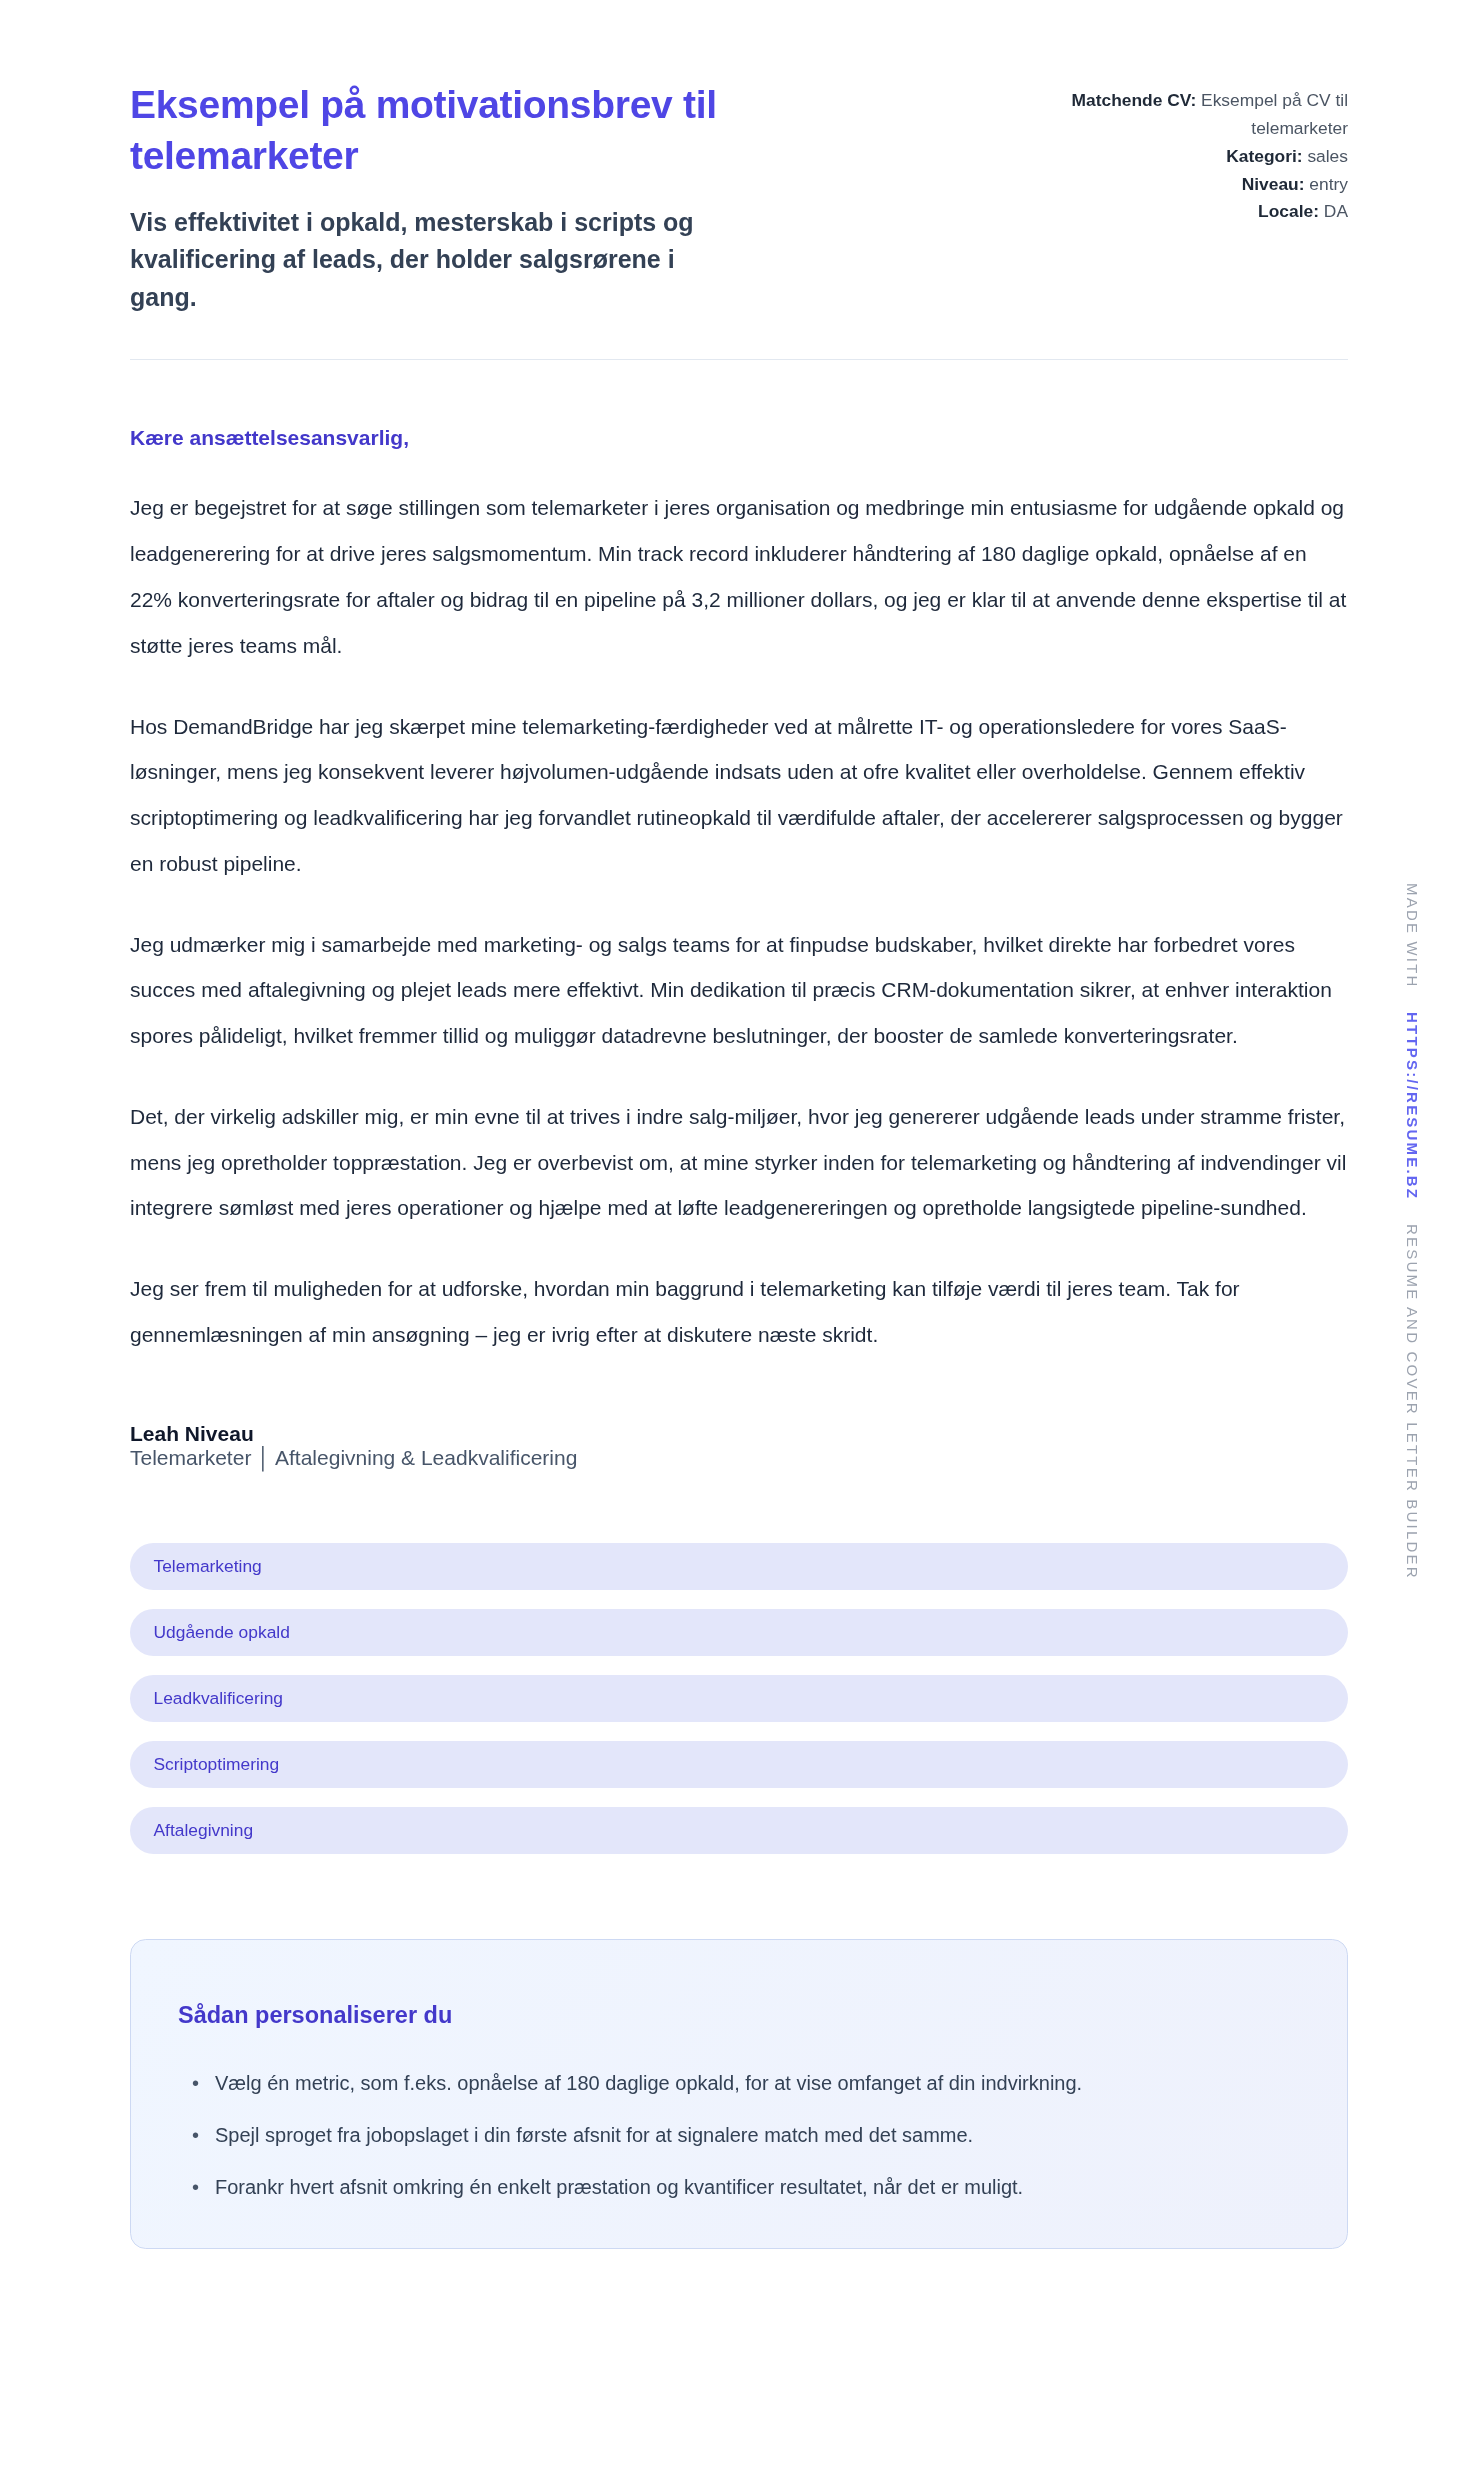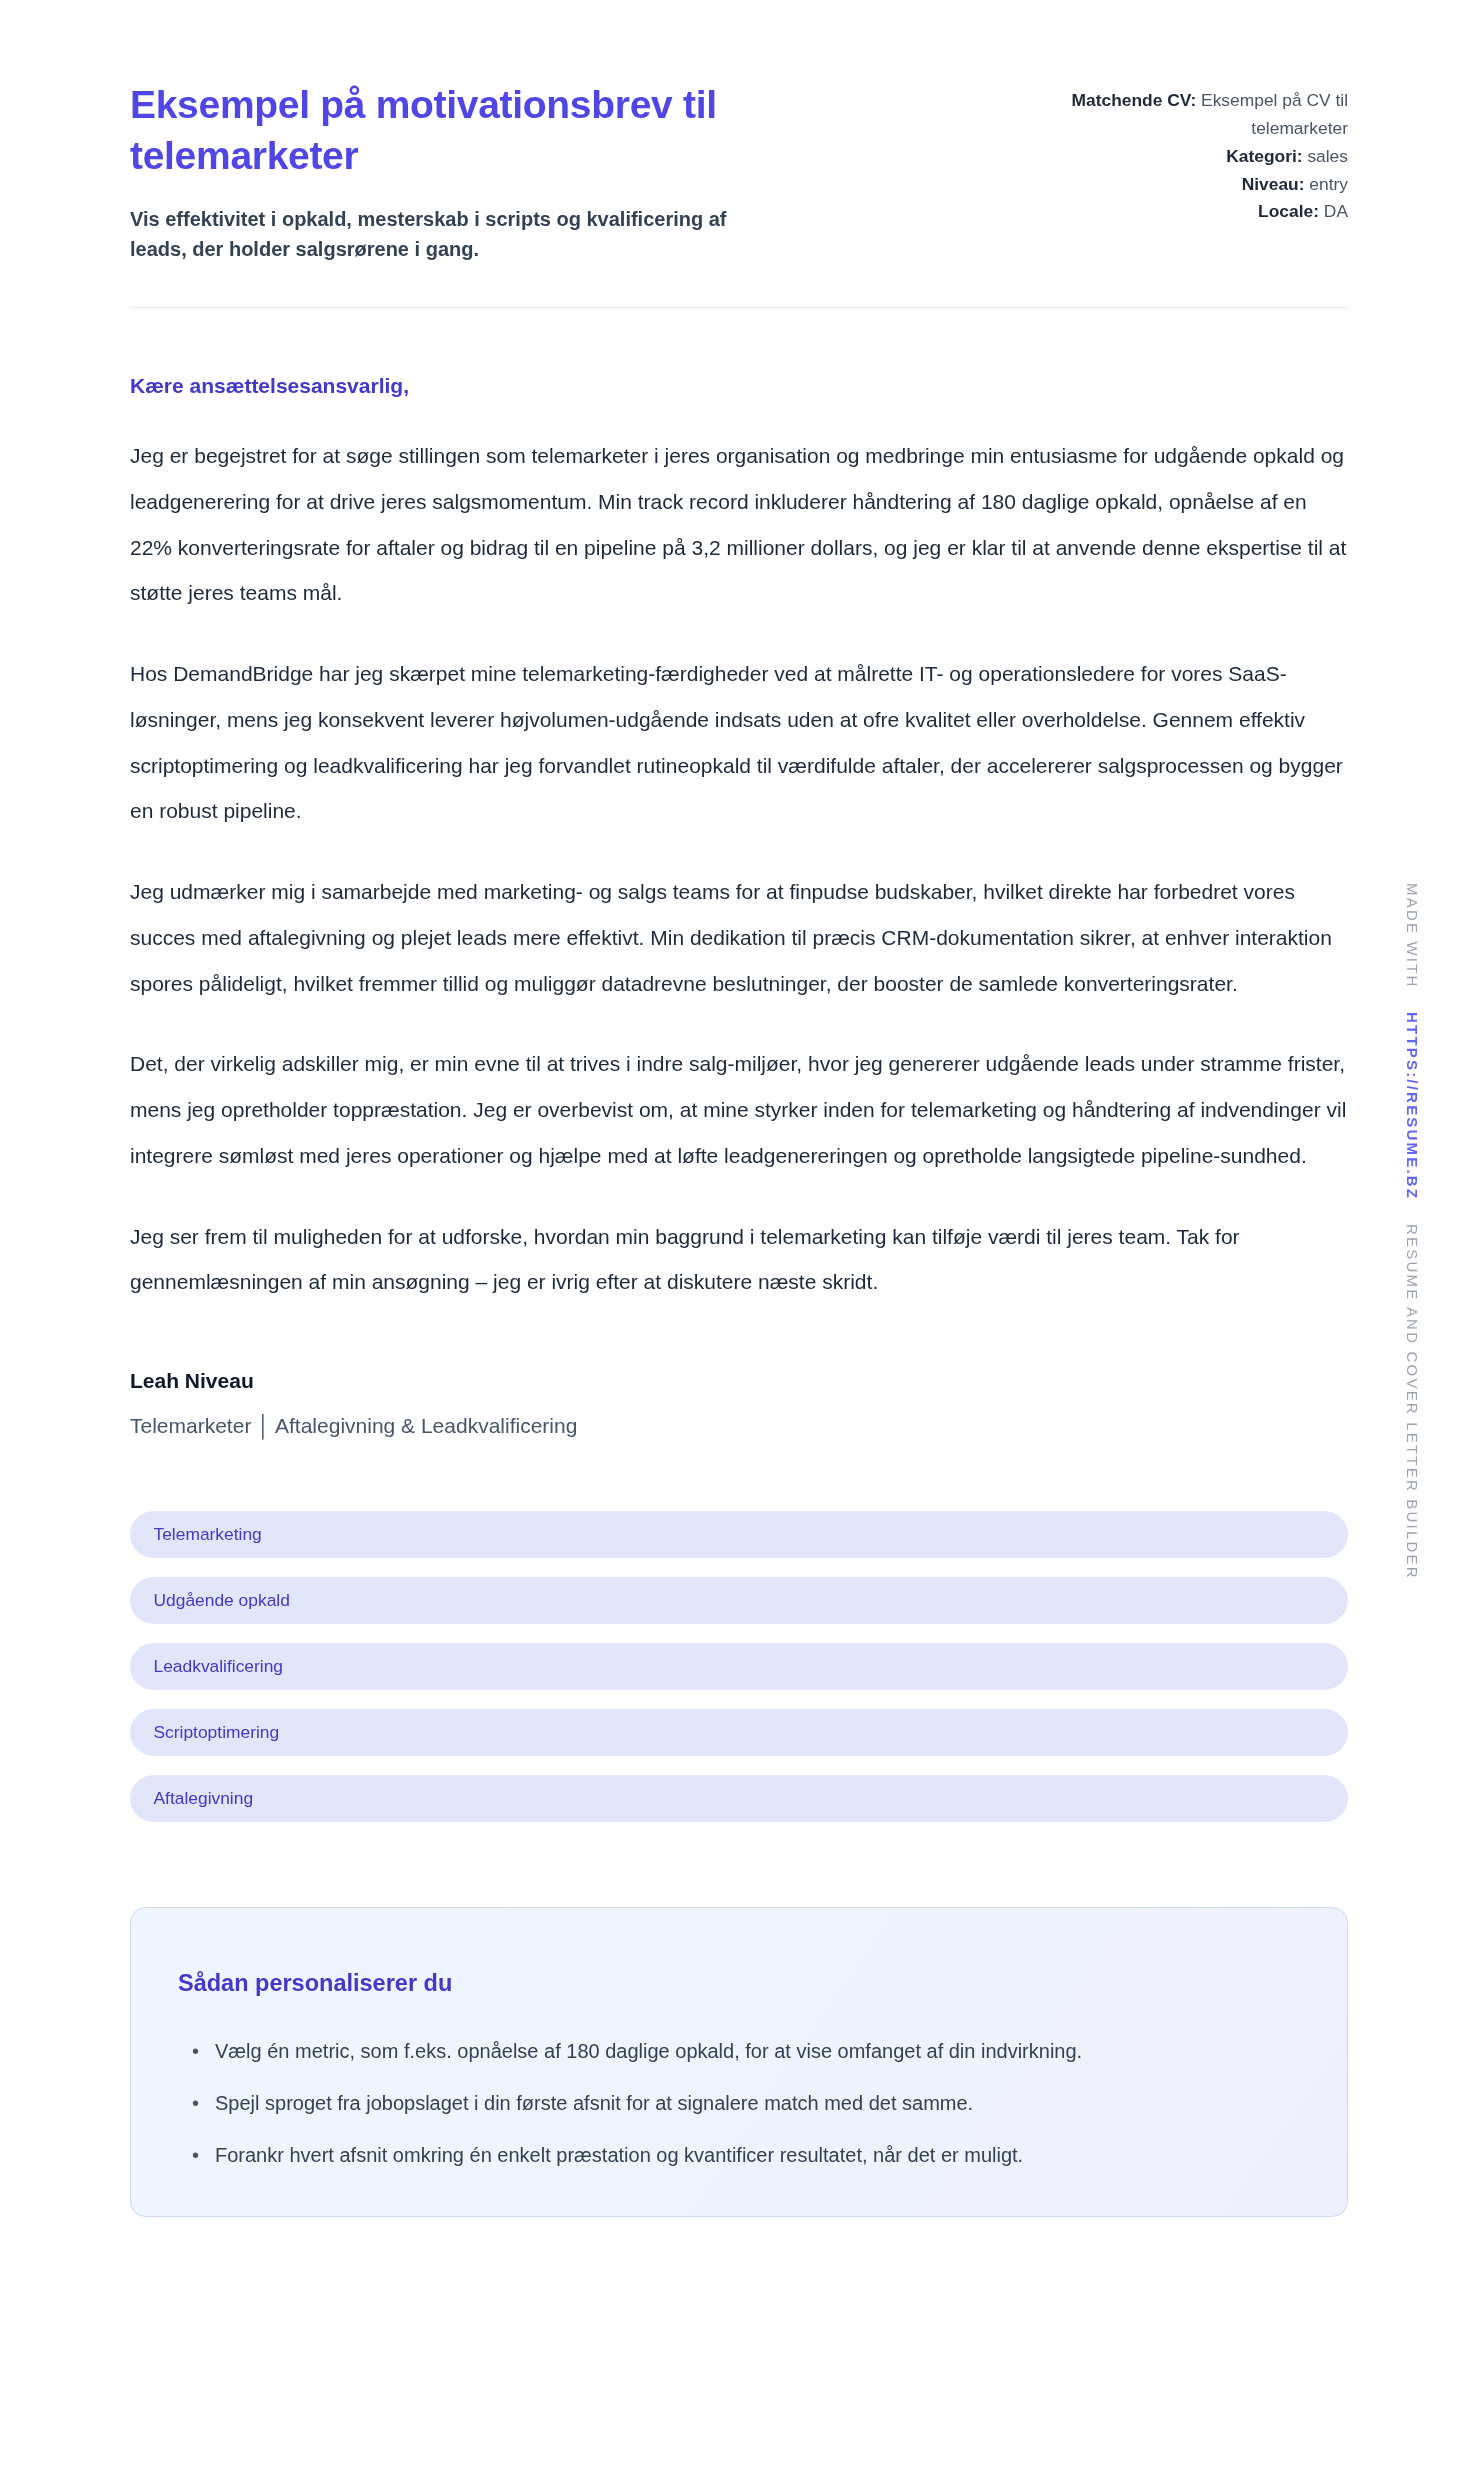--- a/index.html
+++ b/index.html
@@ -18,21 +18,21 @@
   .page-title {
     color: #4f46e5;
     font-size: 39px;
     line-height: 1.3;
     font-weight: 700;
     max-width: 661px;
     letter-spacing: -0.3px;
   }
   .page-subtitle {
     margin-top: 22.6px;
-    font-size: 20px;
+    font-size: 25px;
     font-weight: 700;
     color: #334155;
     line-height: 1.5;
     max-width: 609px;
   }
   .meta {
     text-align: right;
     font-size: 17.4px;
     line-height: 1.6;
     color: #4b5563;
@@ -47,21 +47,21 @@
   
   .greeting { margin-top: 66px; color: #4338ca; font-weight: 700; font-size: 21px; }
   .para {
     margin-top: 35px;
     font-size: 21px;
     line-height: 2.18;
     color: #1e293b;
     max-width: 1218px;
   }
   .sig-name { margin-top: 64px; font-weight: 700; font-size: 21px; color: #0f172a; }
-  .sig-role { margin-top: 21px; font-size: 21px; color: #475569; }
+  .sig-role { font-size: 21px; color: #475569; }
 
   
   .tags { margin-top: 73px; display: flex; gap: 19px; flex-wrap: wrap; flex-direction: column; }
   .tag {
     background: #e3e6fa;
     color: #4338ca;
     font-size: 17.4px;
     font-weight: 500;
     padding: 13px 23.5px;
     border-radius: 8696px;

